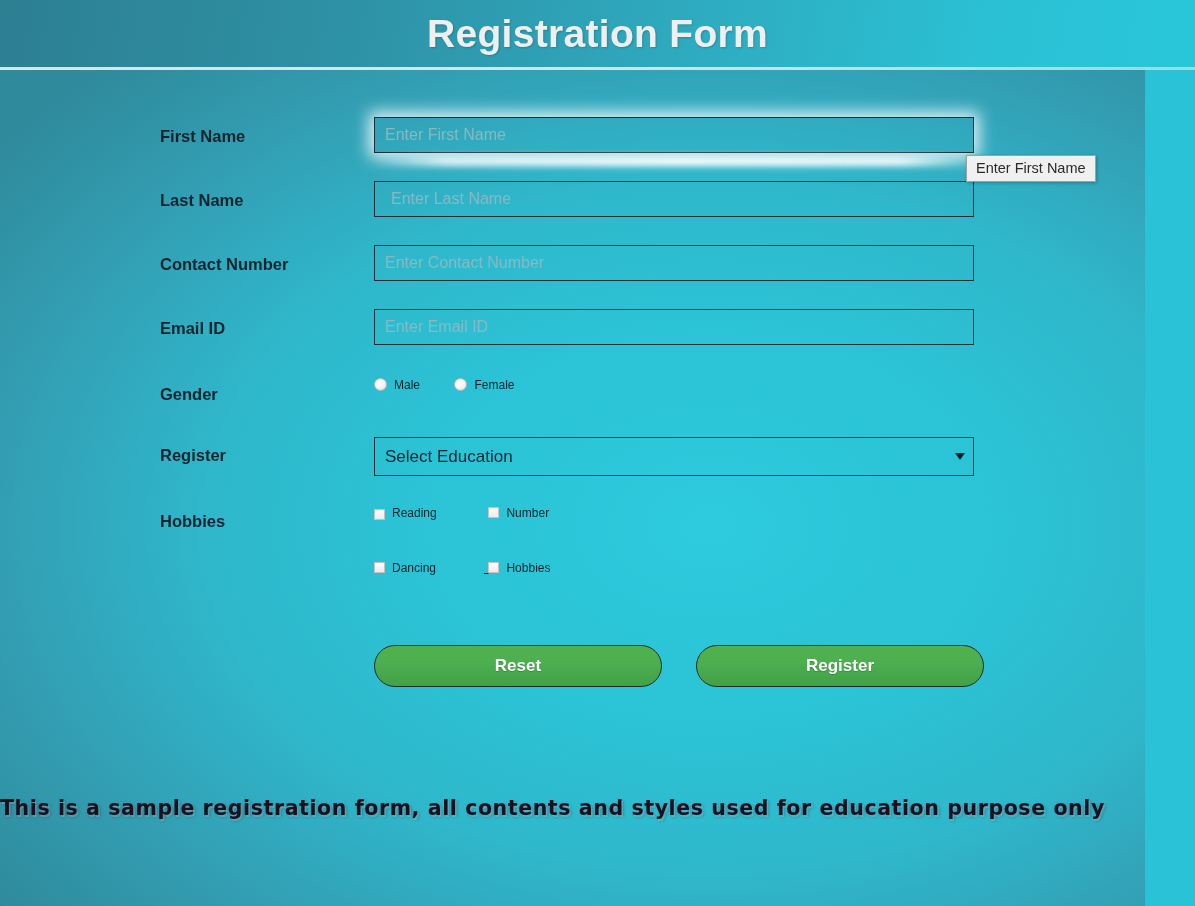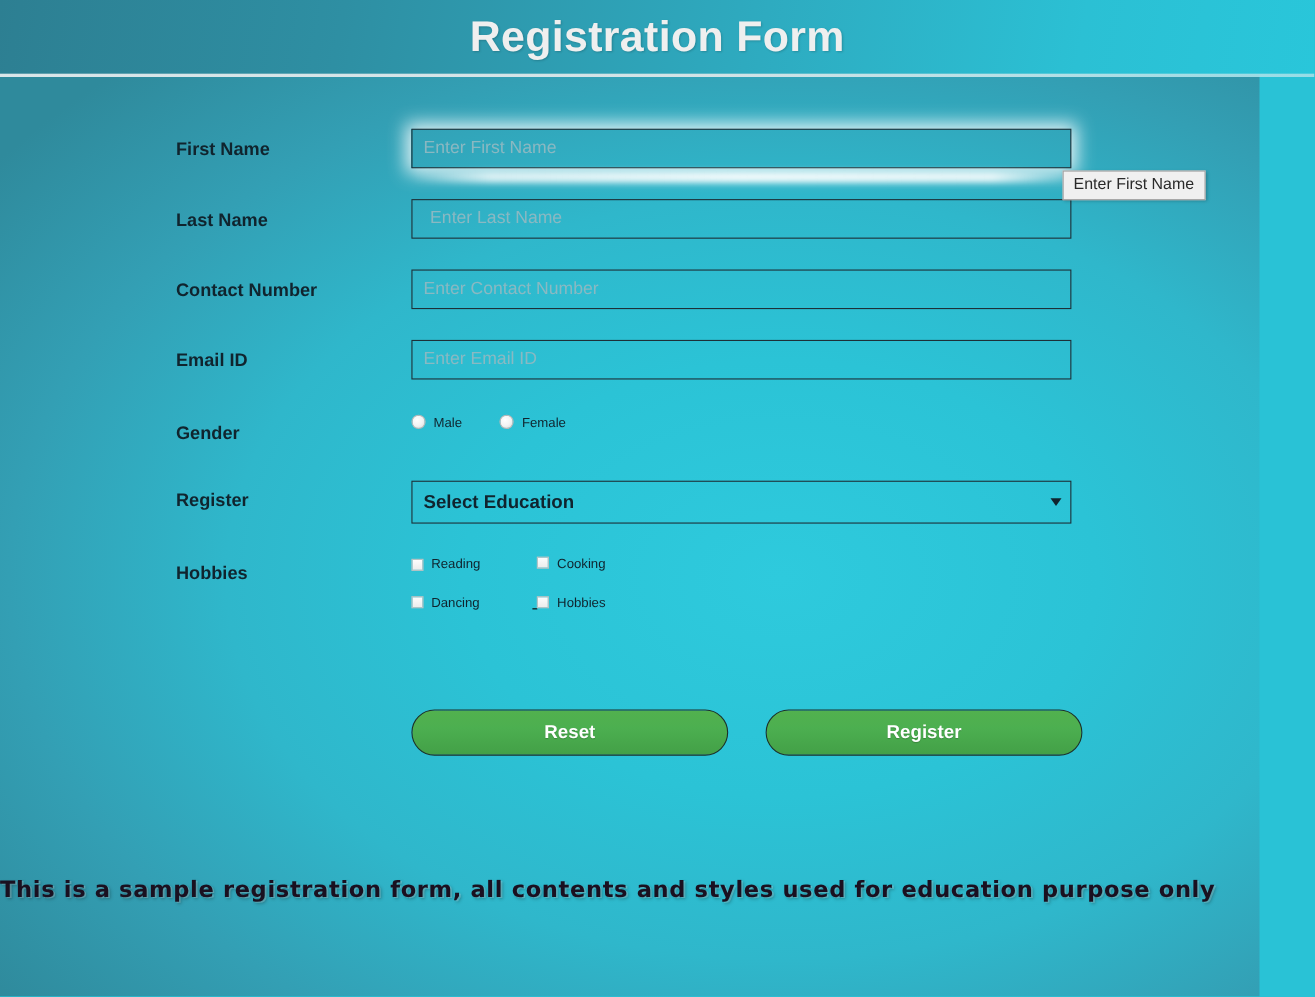--- a/index.html
+++ b/index.html
@@ -84,21 +84,21 @@
   
   #education-select{
     position:absolute;left:374px;width:600px;height:39px;
     box-sizing:border-box;
     background:transparent;
     border:1px solid #1d3038;
     font-family:"Liberation Sans", sans-serif;
     font-size:17px;color:#10242e;
     padding:0 10px;
     outline:none;
-    -webkit-appearance:none;appearance:none;font-weight:bold;
+    -webkit-appearance:none;appearance:none;
   }
   #select-arrow{
     position:absolute;width:0;height:0;
     border-left:5px solid transparent;
     border-right:5px solid transparent;
     border-top:7px solid #10242e;
   }
   
   .chk-box{
     width:11px;height:11px;
@@ -189,25 +189,25 @@
   <div class="row" style="top:503px;">
     <div class="lbl" style="top:9px;">Hobbies</div>
 
     <div class="opt-group" style="top:0px;">
       <span class="opt" style="width:110px;align-items:flex-end;">
         <span class="chk-box"></span>
         <span class="opt-text">Reading</span>
       </span>
       <span class="opt">
         <span class="chk-box"></span>
-        <span class="opt-text">Cooking</span>
-      </span>
-    </div>
-
-    <div class="opt-group" style="top:36px;text-decoration:underline;">
+        <span class="opt-text">Number</span>
+      </span>
+    </div>
+
+    <div class="opt-group" style="top:55px;text-decoration:underline;">
       <span class="opt" style="width:110px;">
         <span class="chk-box"></span>
         <span class="opt-text">Dancing</span>
       </span>
       <span class="opt">
         <span class="chk-box"></span>
         <span class="opt-text">Hobbies</span>
       </span>
     </div>
   </div>

